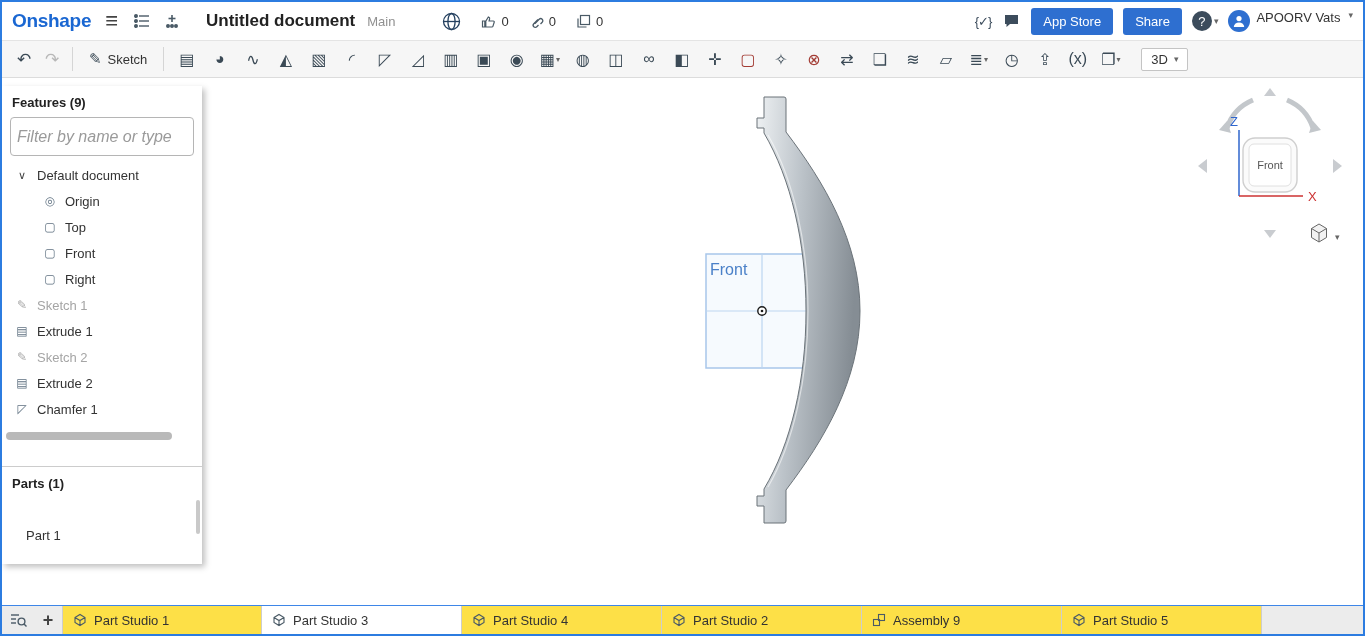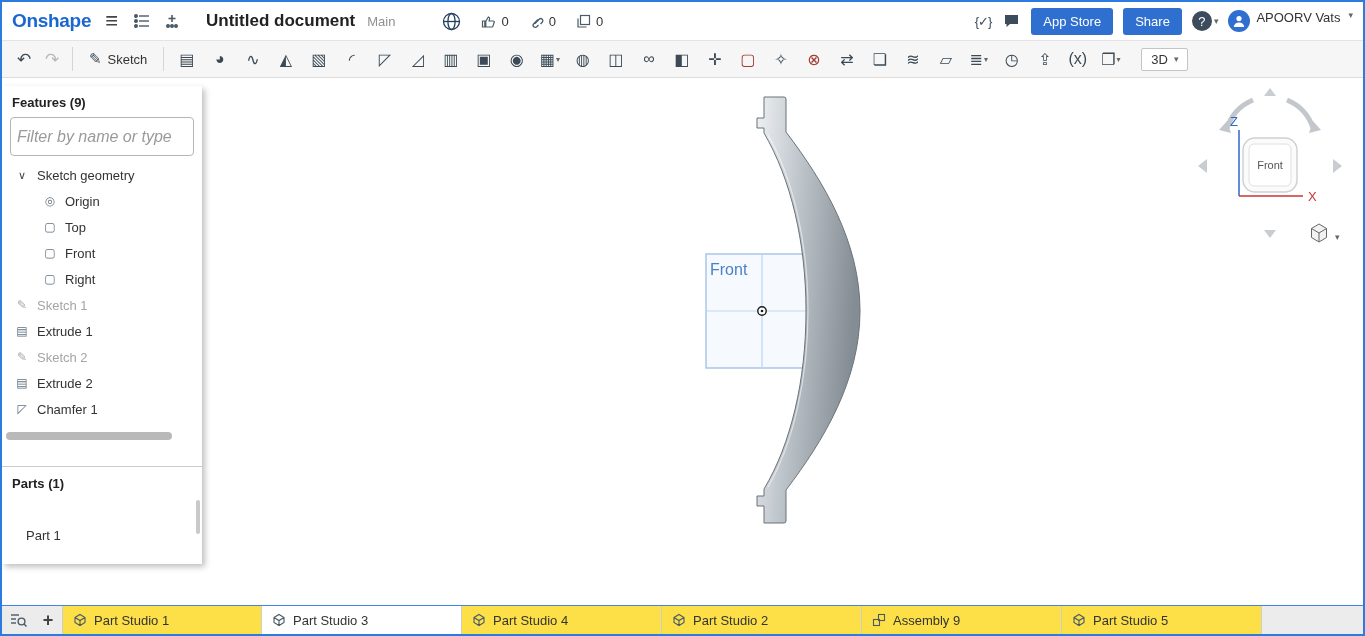--- a/index.html
+++ b/index.html
@@ -309,21 +309,21 @@
     </svg>
 
     <div class="sidebar">
       <div class="panel-title">Features (9)</div>
       <div class="filter-wrap">
         <input class="filter-input" type="text" placeholder="Filter by name or type" style="">
       </div>
       <div class="tree">
         <div class="trow">
           <span class="ticon chev">∨</span>
-          <span>Sketch geometry</span>
+          <span>Default document</span>
         </div>
         <div class="trow lvl1">
           <span class="ticon">◎</span>
           <span>Origin</span>
         </div>
         <div class="trow lvl1">
           <span class="ticon">▢</span>
           <span>Top</span>
         </div>
         <div class="trow lvl1">

